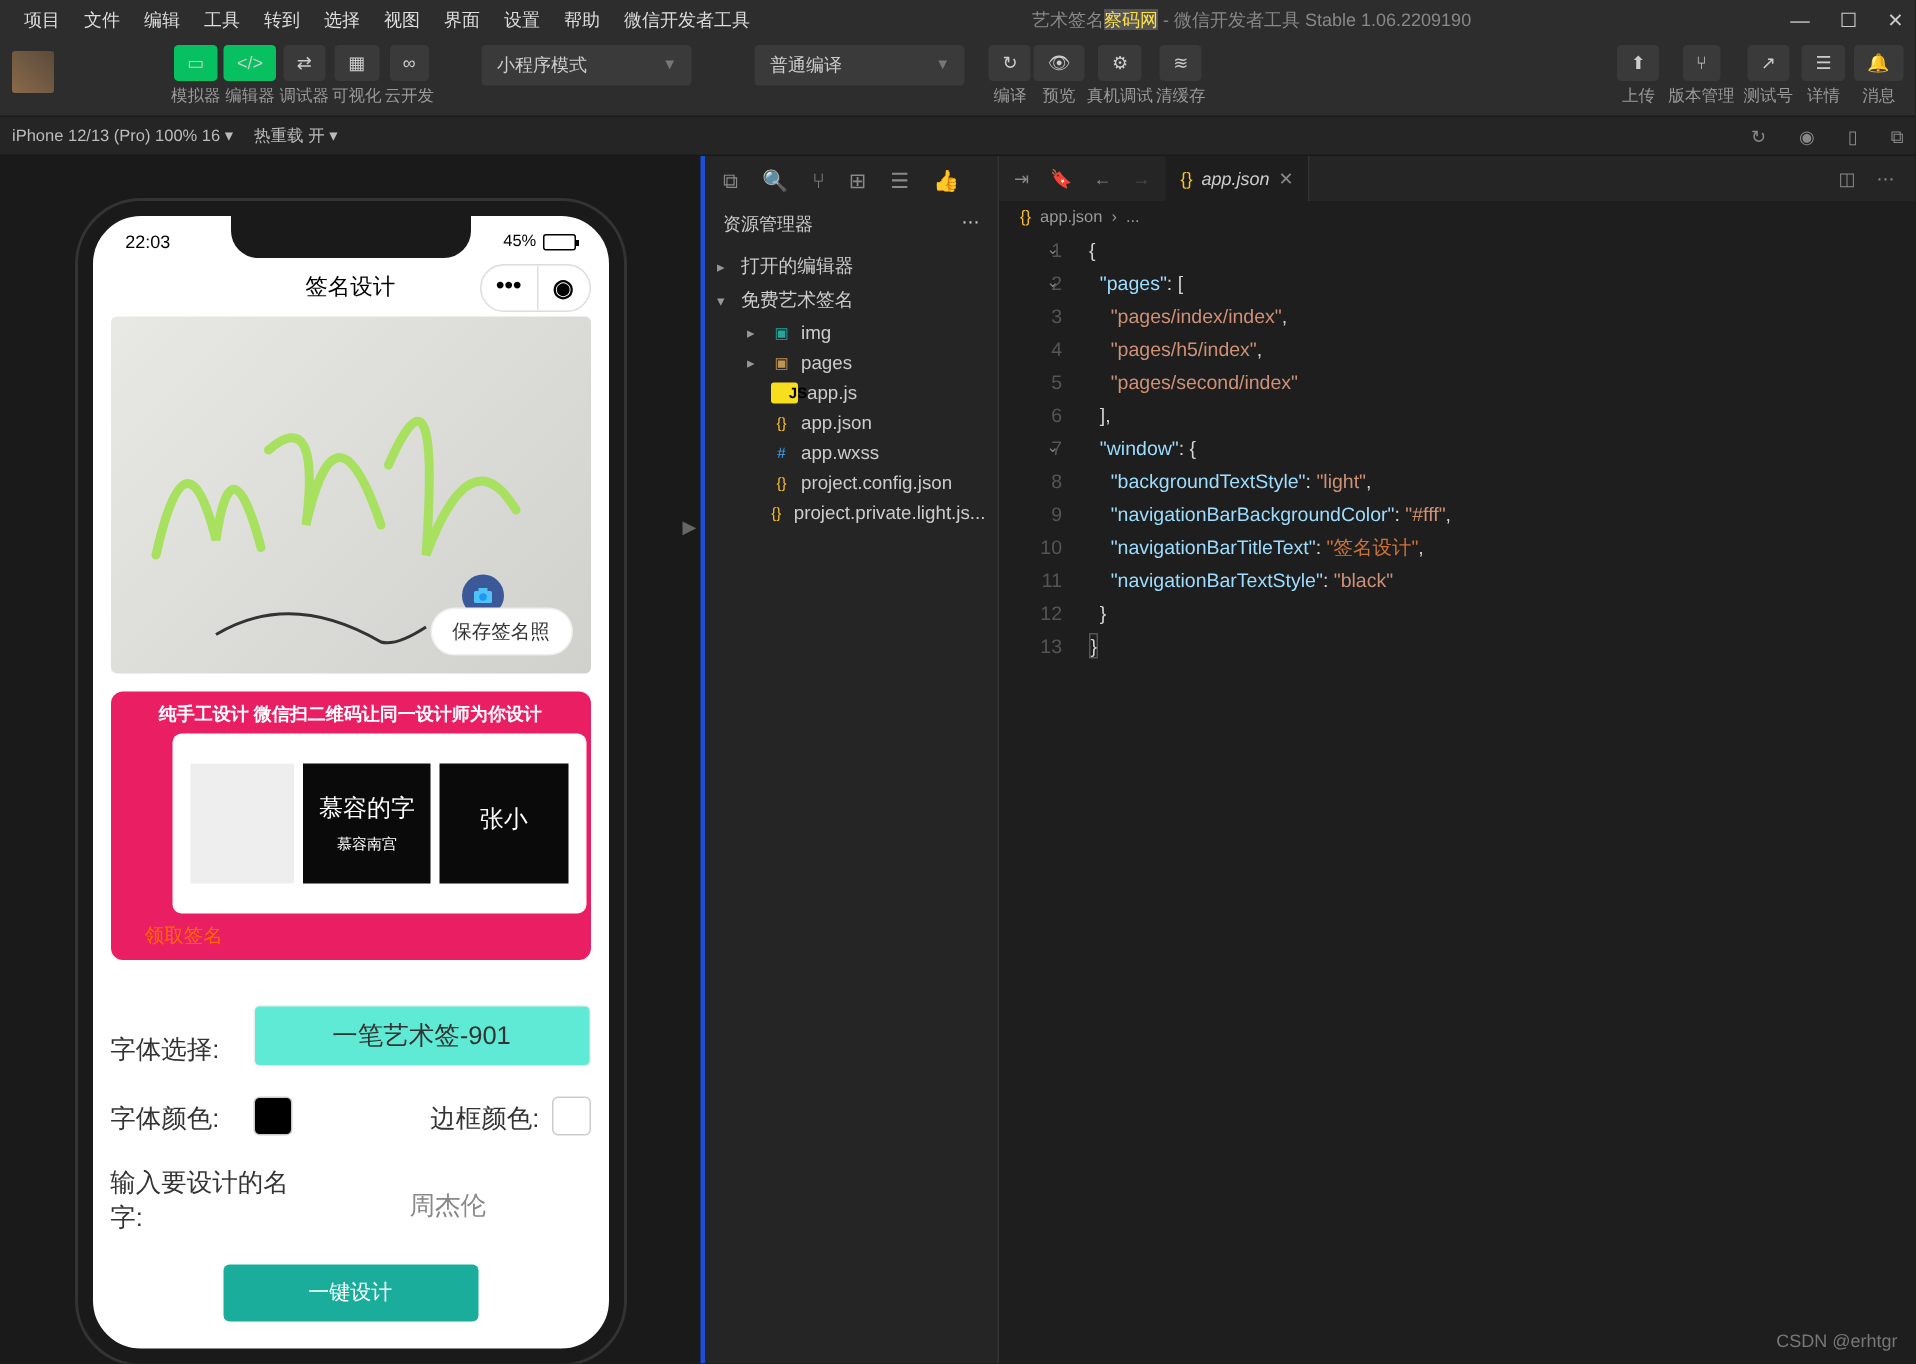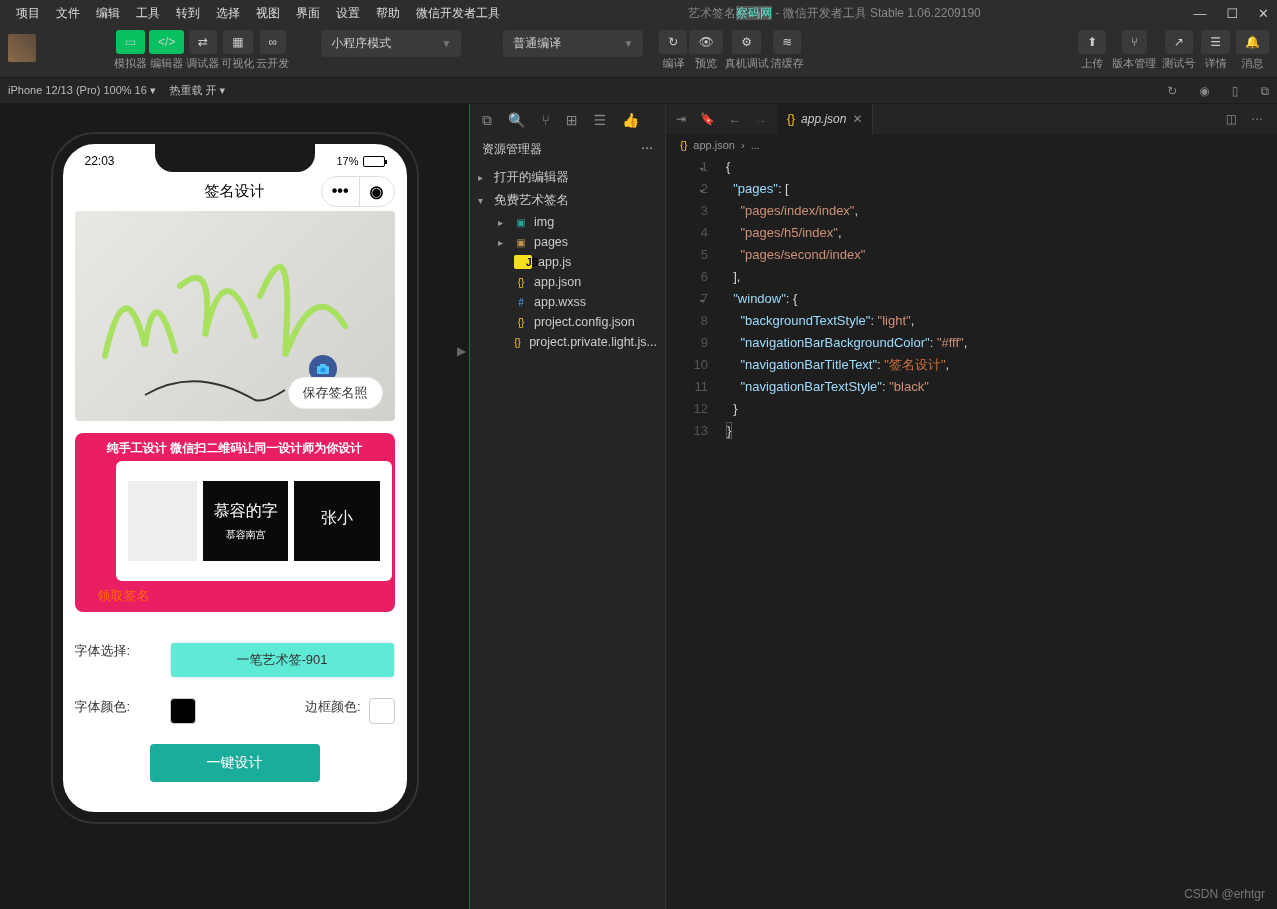--- a/index.html
+++ b/index.html
@@ -24,48 +24,48 @@
 .sel .dd { color:#777; font-size:10px; }
 .rightbar { margin-left:auto; display:flex; gap:6px; }
 
 
 .subbar { height:26px; display:flex; align-items:center; padding:0 8px; background:#252525; border-bottom:1px solid #1a1a1a; gap:14px; }
 .subbar .sb { color:#bbb; font-size:11px; }
 .subbar .sbr { margin-left:auto; display:flex; gap:22px; color:#888; }
 
 
 .main { display:flex; height:805px; }
-.col-sim { width:470px; background:#1a1a1a; border-right:1px solid #1d4ed8; display:flex; flex-direction:column; align-items:center; padding-top:30px; position:relative; }
+.col-sim { width:470px; background:#1a1a1a; border-right:3px solid #1d4ed8; display:flex; flex-direction:column; align-items:center; padding-top:30px; position:relative; }
 .col-explore { width:196px; background:#252526; border-right:1px solid #333; }
 .col-code { flex:1; background:#1e1e1e; display:flex; flex-direction:column; }
 
 
 .phone { width:364px; background:#fff; border-radius:42px; position:relative; color:#000; overflow:hidden; border:10px solid #1a1a1a; box-shadow:0 0 0 2px #333; }
 .notch { position:absolute; top:0; left:50%; transform:translateX(-50%); width:160px; height:28px; background:#1a1a1a; border-radius:0 0 18px 18px; z-index:5; }
 .status { display:flex; justify-content:space-between; padding:10px 22px 4px; font-size:12px; font-weight:500; }
 .batt { display:flex; align-items:center; gap:4px; font-size:11px; }
 .baticon { width:22px; height:11px; border:1px solid #000; border-radius:2px; position:relative; }
 .baticon::after { content:''; position:absolute; right:-3px; top:3px; width:2px; height:4px; background:#000; }
 .navbar { display:flex; align-items:center; justify-content:center; padding:10px; position:relative; }
 .navtitle { font-size:15px; font-weight:500; }
 .capsule { position:absolute; right:12px; display:flex; border:1px solid #ddd; border-radius:18px; }
 .capsule span { padding:5px 10px; font-size:16px; font-weight:bold; }
 .capsule span:first-child { border-right:1px solid #ddd; }
 .pbody { padding:0 12px 30px; }
-.sigimg { height:210px; background:linear-gradient(135deg,#e8e8e5,#d0d0cd); border-radius:4px; position:relative; margin-bottom:12px; overflow:hidden; display:flex; align-items:center; justify-content:center; }
+.sigimg { height:238px; background:linear-gradient(135deg,#e8e8e5,#d0d0cd); border-radius:4px; position:relative; margin-bottom:12px; overflow:hidden; display:flex; align-items:center; justify-content:center; }
 .sigsvg { position:absolute; }
 .savebtn { position:absolute; bottom:12px; right:12px; background:#fff; padding:6px 14px; border-radius:16px; font-size:13px; color:#333; border:1px solid #eee; }
 .camicon { position:absolute; bottom:38px; right:58px; width:28px; height:28px; background:#3b5998; border-radius:50%; display:flex; align-items:center; justify-content:center; }
 .redbox { background:#ea1e63; border-radius:8px; padding:3px; margin-bottom:20px; }
 .redhead { color:#fff; text-align:center; font-size:12px; font-weight:bold; padding:4px; }
 .whitebox { background:#fff; border-radius:6px; padding:12px; min-height:120px; display:flex; align-items:center; justify-content:center; gap:6px;margin-left:38px; }
 .sigcard { width:98px; height:80px; background:#0a0a0a; color:#fff; display:flex; flex-direction:column; align-items:center; justify-content:center; font-size:10px; }
 .sigsc { font-family:cursive; font-size:16px; margin-bottom:6px; }
 .getlink { color:#ff6a00; font-size:13px; padding:6px 0 4px 20px; }
-.formrow { display:flex; align-items:flex-start; padding:10px 0; font-size:13px; color:#333; }
+.formrow { display:flex; align-items:flex-end; padding:10px 0; font-size:17px; color:#333; }
 .formrow .lab { flex:0 0 95px; }
 .picker { flex:1; text-align:center; background:#5eead4; border:1px solid #eee; padding:8px; border-radius:4px; }
 .colorbox { width:26px; height:26px; border:1px solid #ccc; border-radius:4px; }
 .input { flex:1; text-align:center; padding:8px; color:#888; }
 .designbtn { background:#1aad9b; color:#fff; text-align:center; padding:10px; width:170px; margin:10px auto 0; border-radius:4px; font-size:14px; }
 .expand-handle { position:absolute; right:0; top:240px; width:12px; height:40px; color:#666; }
 
 
 .exphead { display:flex; padding:8px 12px; gap:16px; color:#888; }
 .exphead .ic { font-size:14px; }
@@ -99,21 +99,21 @@
 .codeln { white-space:pre; }
 
 .watermark { position:absolute; bottom:8px; right:12px; color:#777; font-size:12px; }
 </style>
 </head>
 <body>
 
 <div class="menubar">
   <span id="menuitems"><span class="mi">项目</span><span class="mi">文件</span><span class="mi">编辑</span><span class="mi">工具</span><span class="mi">转到</span><span class="mi">选择</span><span class="mi">视图</span><span class="mi">界面</span><span class="mi">设置</span><span class="mi">帮助</span><span class="mi">微信开发者工具</span></span>
   <span class="appt">
-    <span>艺术签名</span><span style="background:#555;color:#5eead4">察码网</span><span> - 微信开发者工具 Stable 1.06.2209190</span>
+    <span>艺术签名</span><span style="background:#555;color:#fde047">察码网</span><span> - 微信开发者工具 Stable 1.06.2209190</span>
   </span>
   <div class="winctrl">
     <span>—</span>
     <span>☐</span>
     <span>✕</span>
   </div>
 </div>
 
 <div class="toolbar">
   <div class="avatar"></div>
@@ -207,21 +207,21 @@
 </div>
 
 <div class="main">
 
   <div class="col-sim">
     <div class="phone">
       <div class="notch"></div>
       <div class="status">
         <span>22:03</span>
         <span class="batt">
-            <span>17%</span>
+            <span>45%</span>
             <span class="baticon"></span>
           </span>
       </div>
       <div class="navbar">
         <span class="navtitle">签名设计</span>
         <div class="capsule">
             <span>•••</span>
             <span>◉</span>
           </div>
       </div>
@@ -260,20 +260,24 @@
           <span class="lab">字体选择:</span>
           <div class="picker">一笔艺术签-901</div>
         </div>
         <div class="formrow">
           <span class="lab">字体颜色:</span>
           <div class="colorbox" style="background:#000"></div>
           <span style="flex:1"></span>
           <span>边框颜色:</span>
           <div class="colorbox" style="background:#fff;margin-left:8px"></div>
         </div>
+        <div class="formrow">
+          <span class="lab" style="flex:0 0 130px">输入要设计的名字:</span>
+          <div class="input">周杰伦</div>
+        </div>
         <div class="designbtn">一键设计</div>
       </div>
     </div>
     <div class="expand-handle">▶</div>
   </div>
 
   <div class="col-explore">
     <div class="exphead">
       <span class="ic">⧉</span>
       <span class="ic">🔍</span>

